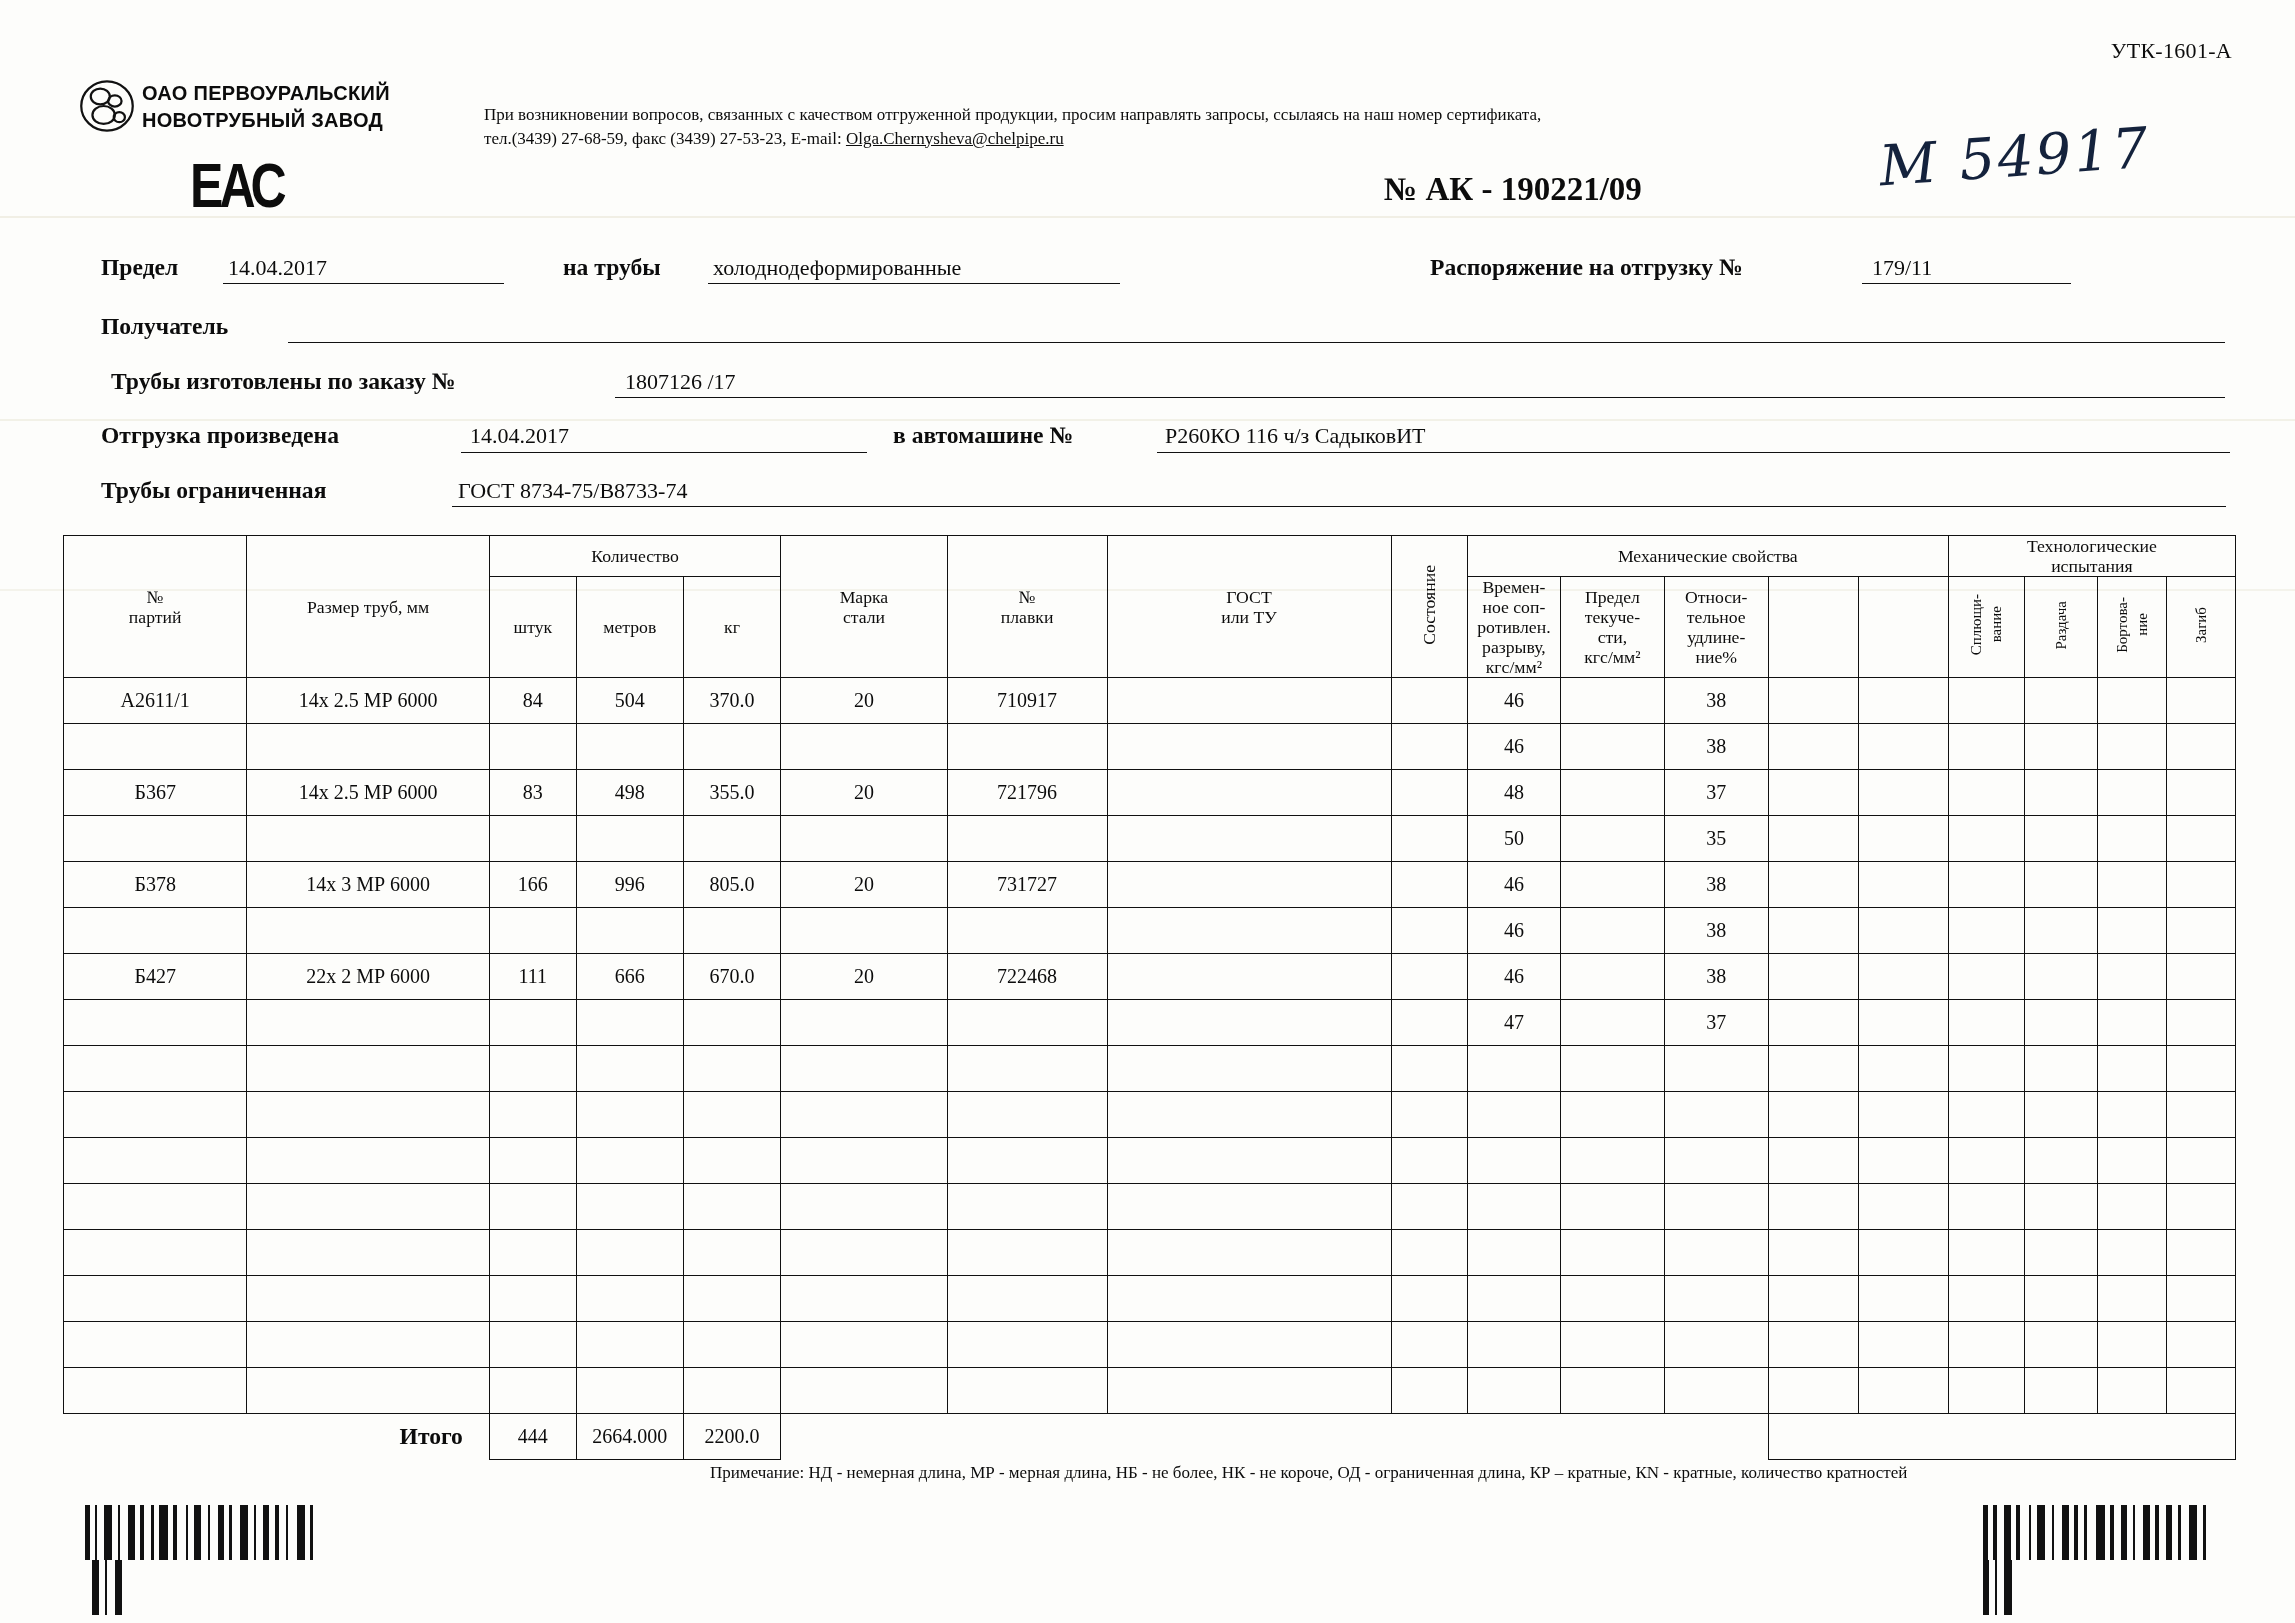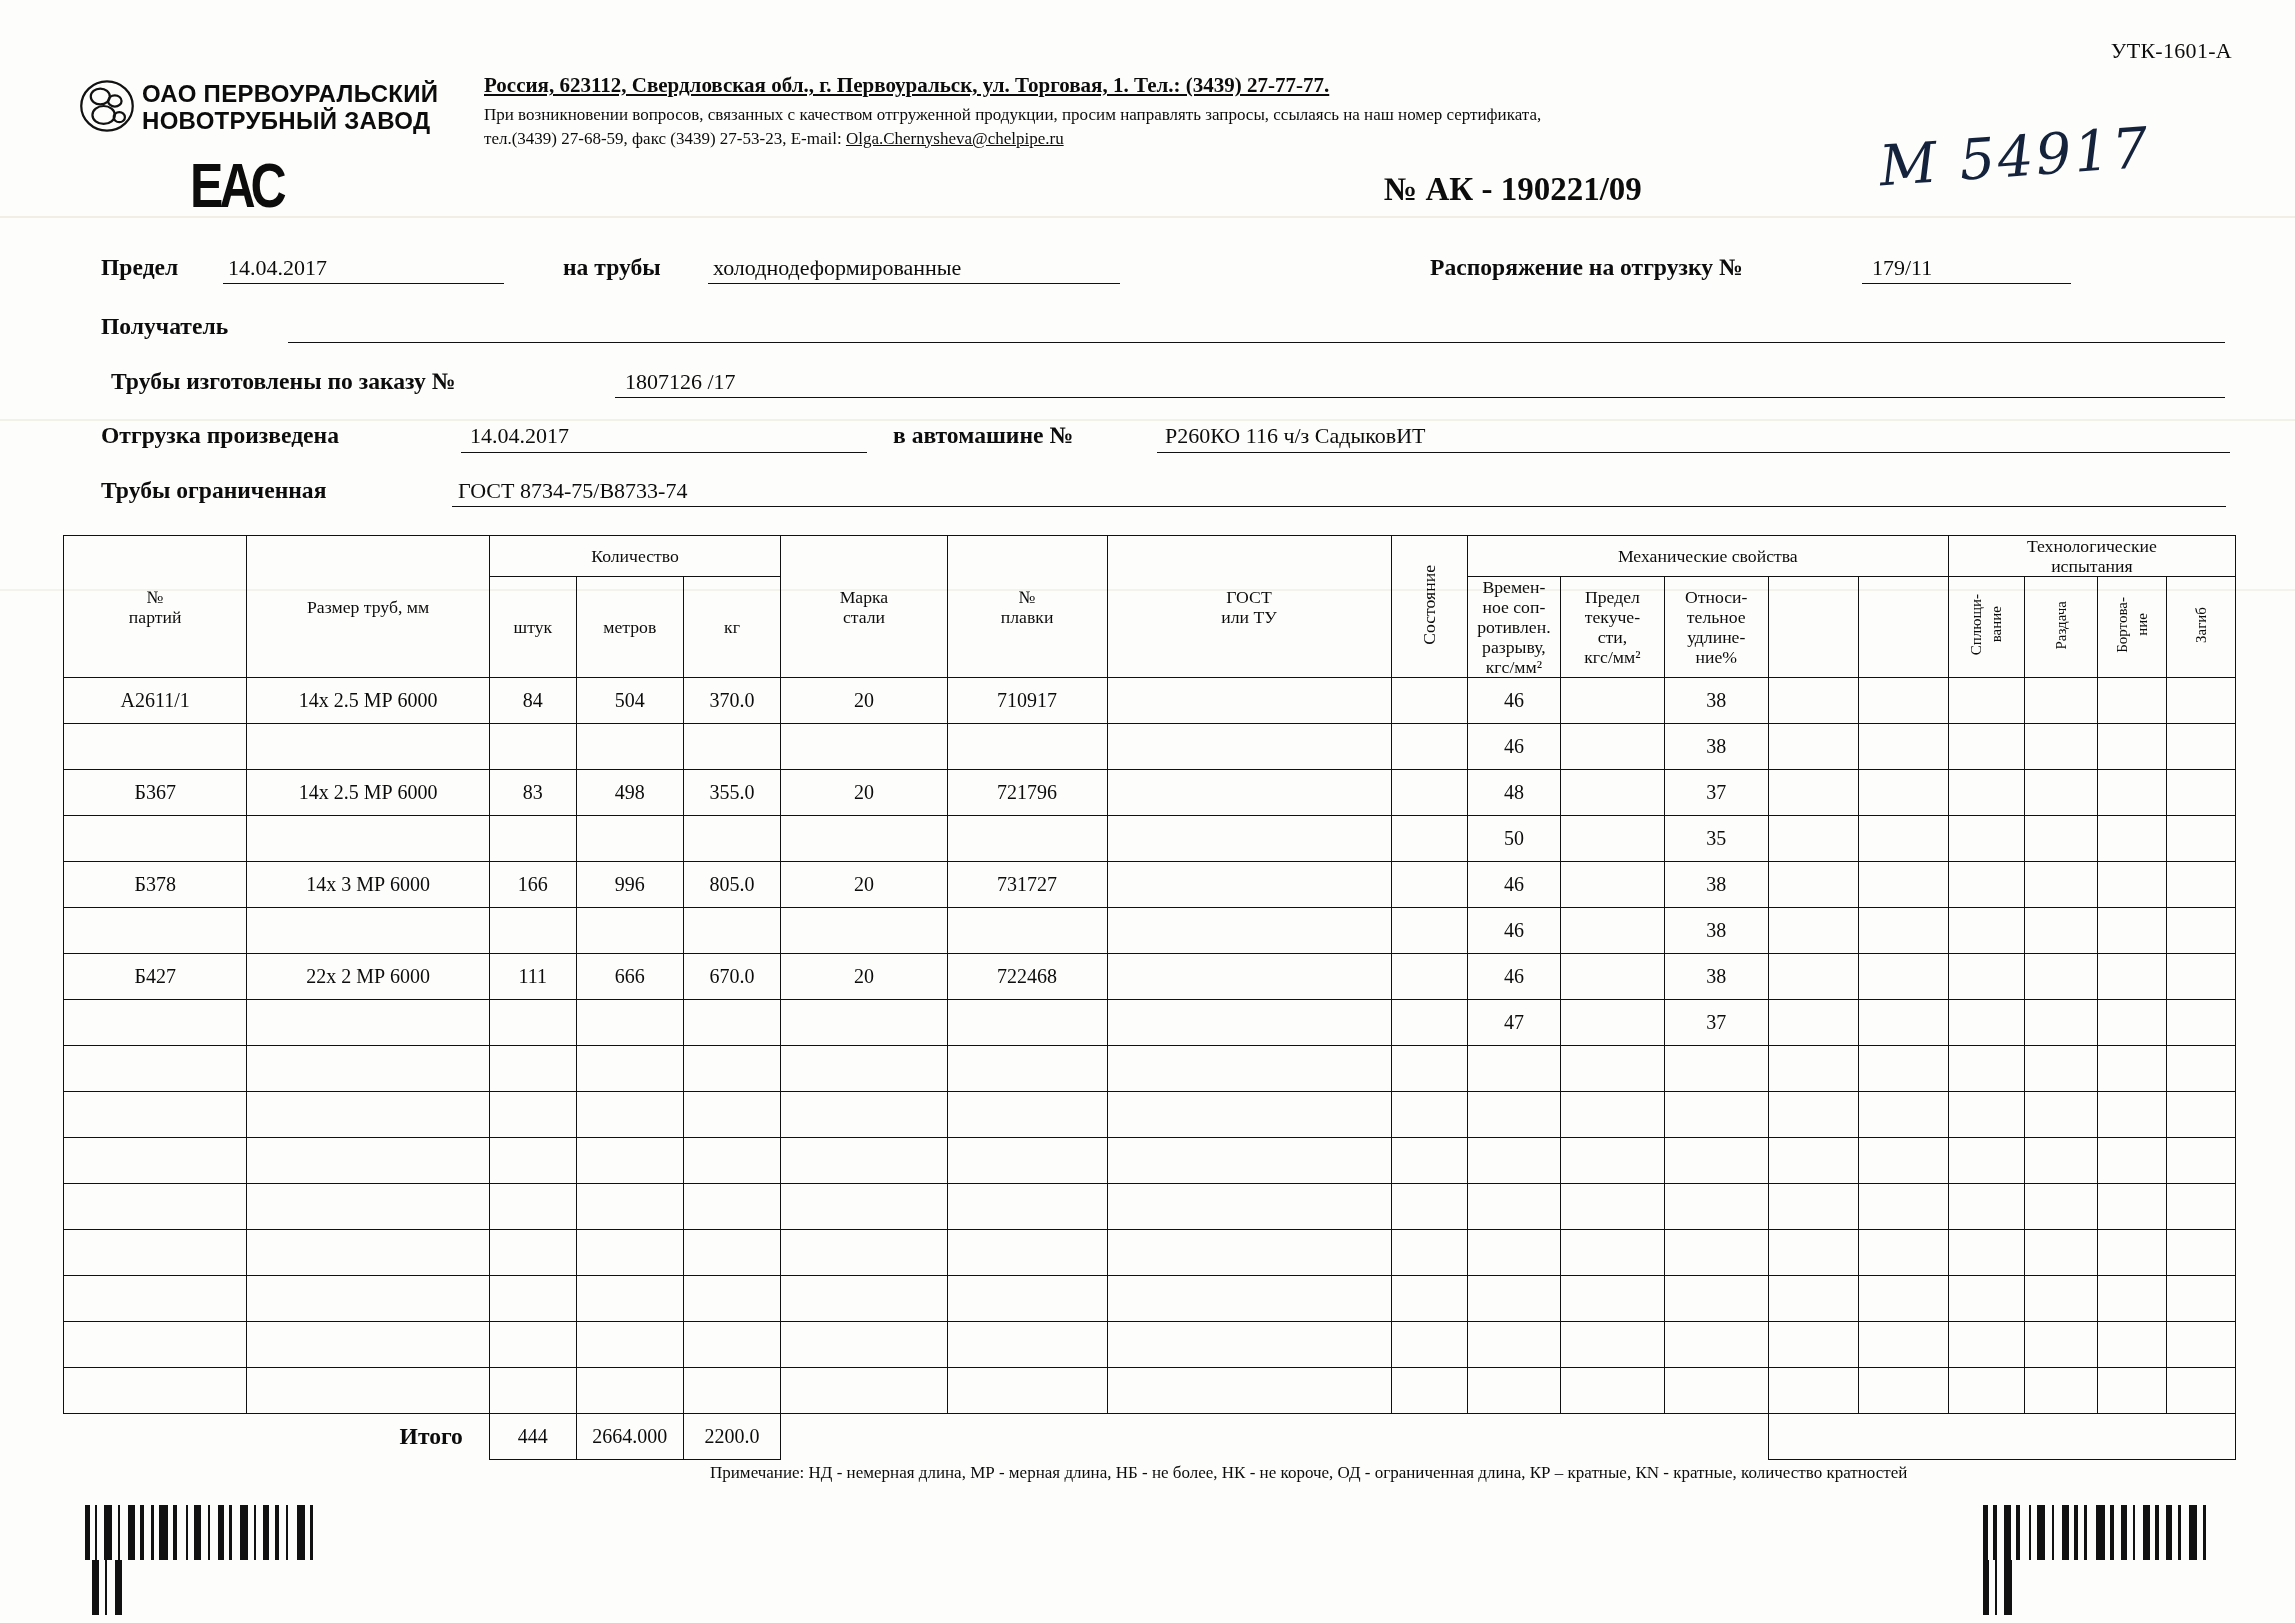--- a/index.html
+++ b/index.html
@@ -43,21 +43,21 @@
     top: 1.3px;
     width: 56px;
     height: 56px;
   }
   .logo-text {
     position: absolute;
     left: 63px;
     top: 2.6px;
     font-family: "Liberation Sans", sans-serif;
     font-weight: bold;
-    font-size: 24px;
+    font-size: 20px;
     line-height: 27px;
     letter-spacing: 0.3px;
     white-space: nowrap;
   }
   .eac-mark {
     position: absolute;
     left: 190px;
     top: 157px;
     font-family: "Liberation Sans", sans-serif;
     font-weight: bold;
@@ -239,21 +239,20 @@
       <ellipse cx="72" cy="70" rx="10" ry="9" fill="none" stroke="#111" stroke-width="4"></ellipse>
     </svg>
     <div class="logo-text">
       <span>ОАО ПЕРВОУРАЛЬСКИЙ</span><br>
       <span>НОВОТРУБНЫЙ ЗАВОД</span>
     </div>
   </div>
 
   <div class="eac-mark">ЕАС</div>
 
-  <div class="addr-line1">Россия, 623112, Свердловская обл., г. Первоуральск, ул. Торговая, 1. Тел.: (3439) 27-77-77.</div>
   <div class="addr-line2">
     <span>При возникновении вопросов, связанных с качеством отгруженной продукции, просим направлять запросы, ссылаясь на наш номер сертификата,</span><br>
     <span>тел.(3439) 27-68-59, факс (3439) 27-53-23,  E-mail: </span><span class="mail">Olga.Chernysheva@chelpipe.ru</span>
   </div>
 
   <div class="handwrite" style="left:1879px; top:124px;">М 54917</div>
 
   <div class="cert-number">№  АК -  190221/09</div>
 
   <div class="f-label" style="left:101px; top:254px;">Предел</div>

